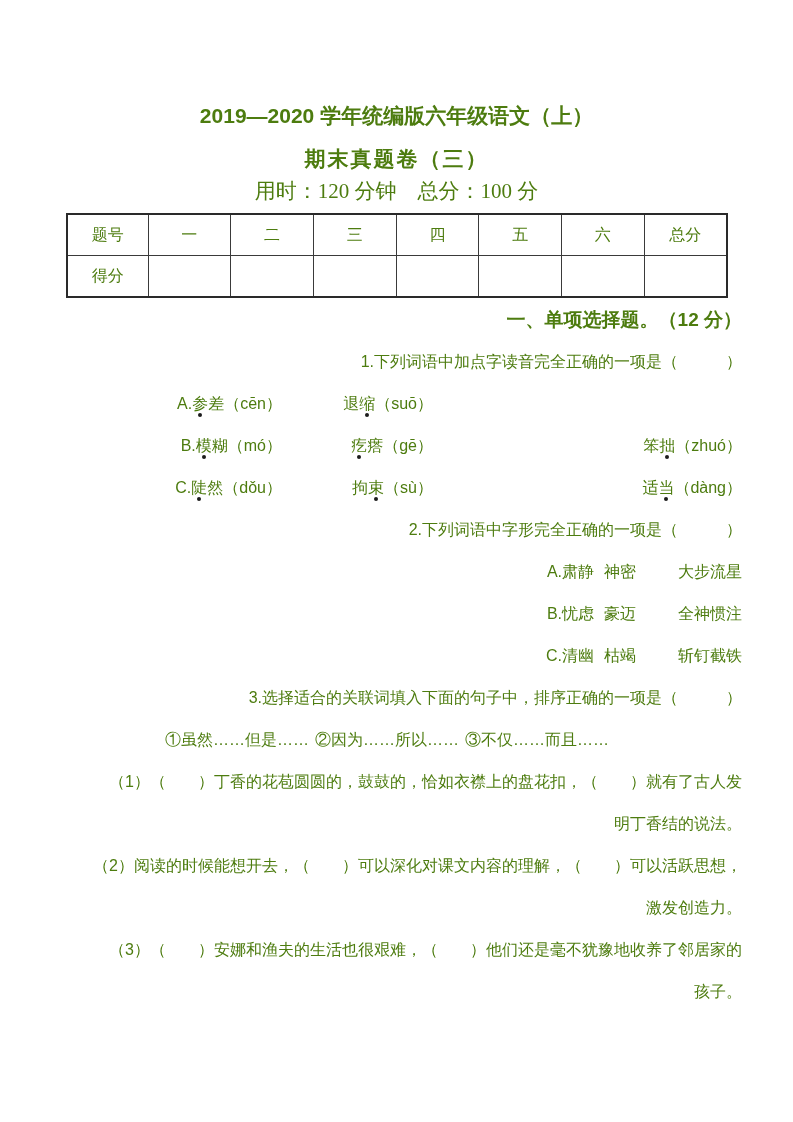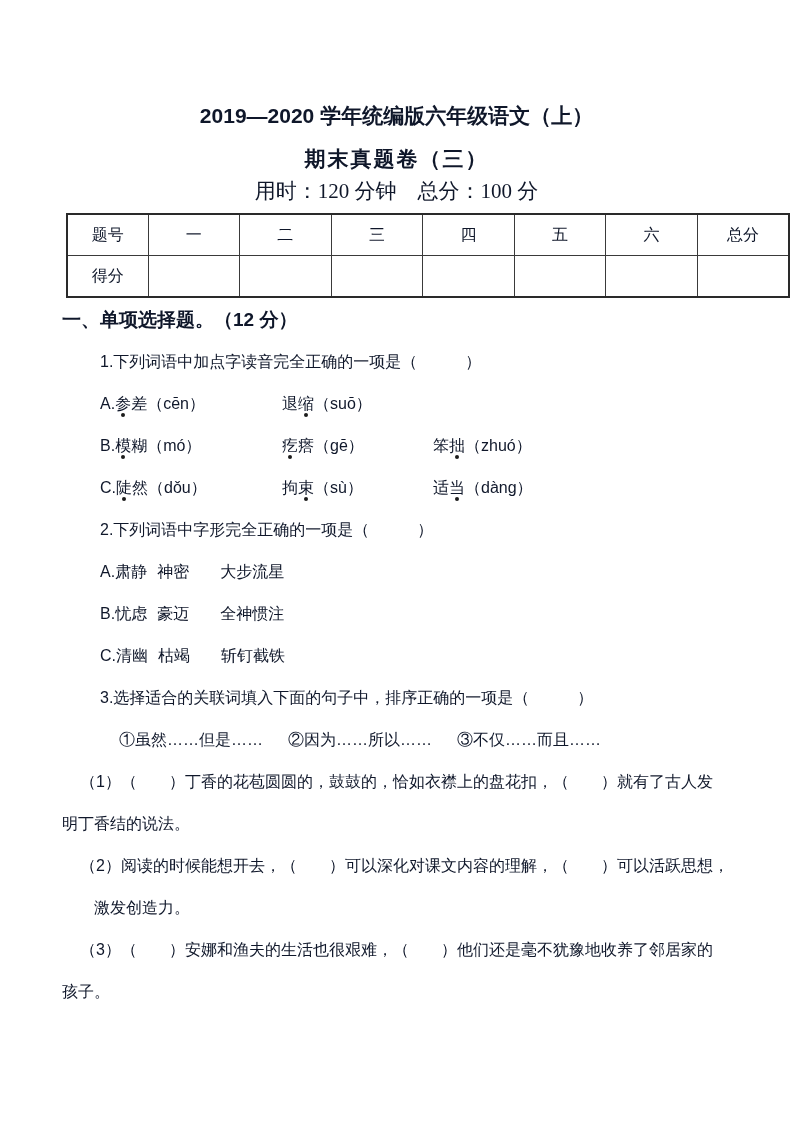--- a/index.html
+++ b/index.html
@@ -1,50 +1,50 @@
 <!DOCTYPE html>
 <html><head>
 <meta charset="utf-8">
 <style>
   html,body { margin:0; padding:0; background:#e8e8e8; }
   .page {
     position:relative; width:793px; height:1122px; margin:0 auto;
-    background:#ffffff; color:#0f172a;
+    background:#ffffff; color:#4d7c0f;
     font-family:"Liberation Sans", sans-serif;
     overflow:hidden;
   }
   
   .header { position:absolute; top:102px; left:0; width:100%; text-align:center; }
   .title   { font-size:21px; font-weight:bold; line-height:28px; }
   .subtitle{ margin-top:15px; font-size:21px; font-weight:bold; line-height:28px; letter-spacing:2px; }
   .meta    { margin-top:7px; font-size:21px; line-height:22px; font-family:"Liberation Serif", serif; }
   
   .score-table {
-    position:absolute; top:213px; left:66px; width:724px;
+    position:absolute; top:213px; left:66px; width:662px;
     border-collapse:collapse; table-layout:fixed;
     font-size:16px; font-family:"Liberation Serif", serif;
     border:2px solid #2a2a2a;
   }
   .score-table td {
     border:1px solid #3a3a3a; height:40px; padding:0;
     text-align:center; vertical-align:middle;
   }
   
   .content { position:absolute; top:299px; left:62px; width:680px; font-size:16px; line-height:42px; }
-  .l { white-space:nowrap; }
+  .l { white-space:nowrap;text-align:right; }
   .sec-heading { font-size:19px; font-weight:bold; }
   .indent-q   { margin-left:38px; }
   .indent-s   { margin-left:18px; }
   .indent-s2a { }
   .indent-s2b { margin-left:32px; }
   .opt-row { margin-left:38px; display:grid; grid-template-columns:182px 151px auto; }
   .q2-row  { margin-left:38px; }
   .q2-row .gap1 { margin-left:10px; }
-  .q2-row .gap2 { margin-left:31px; }
-  .conn { margin-left:57px; display:flex; gap:25px; }
+  .q2-row .gap2 { margin-left:42px; }
+  .conn { margin-left:103px; display:flex; gap:6px; }
   .u-dot { position:relative; }
   .u-dot::after {
     content:""; position:absolute; left:50%; bottom:-5px;
     transform:translateX(-50%); width:4px; height:4px;
     border-radius:50%; background:#1c1c1c;
   }
 </style>
 </head>
 <body>
 

